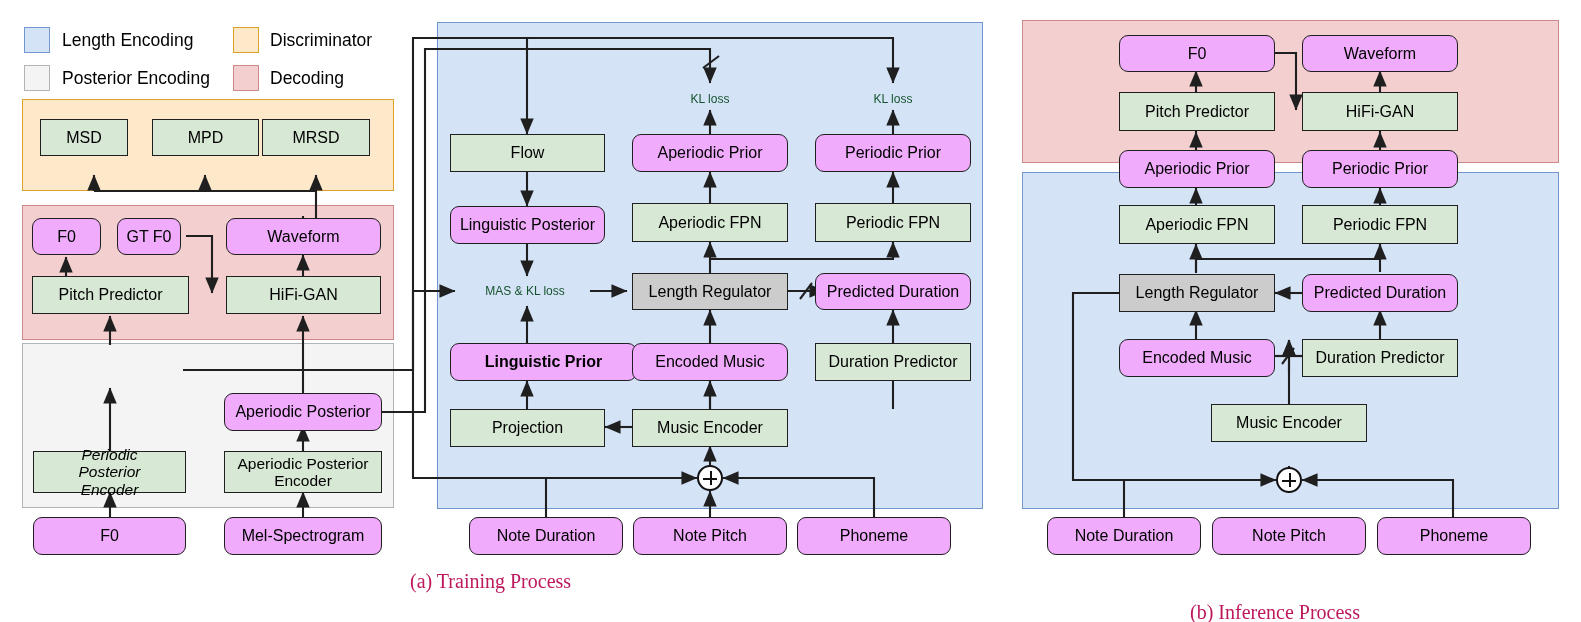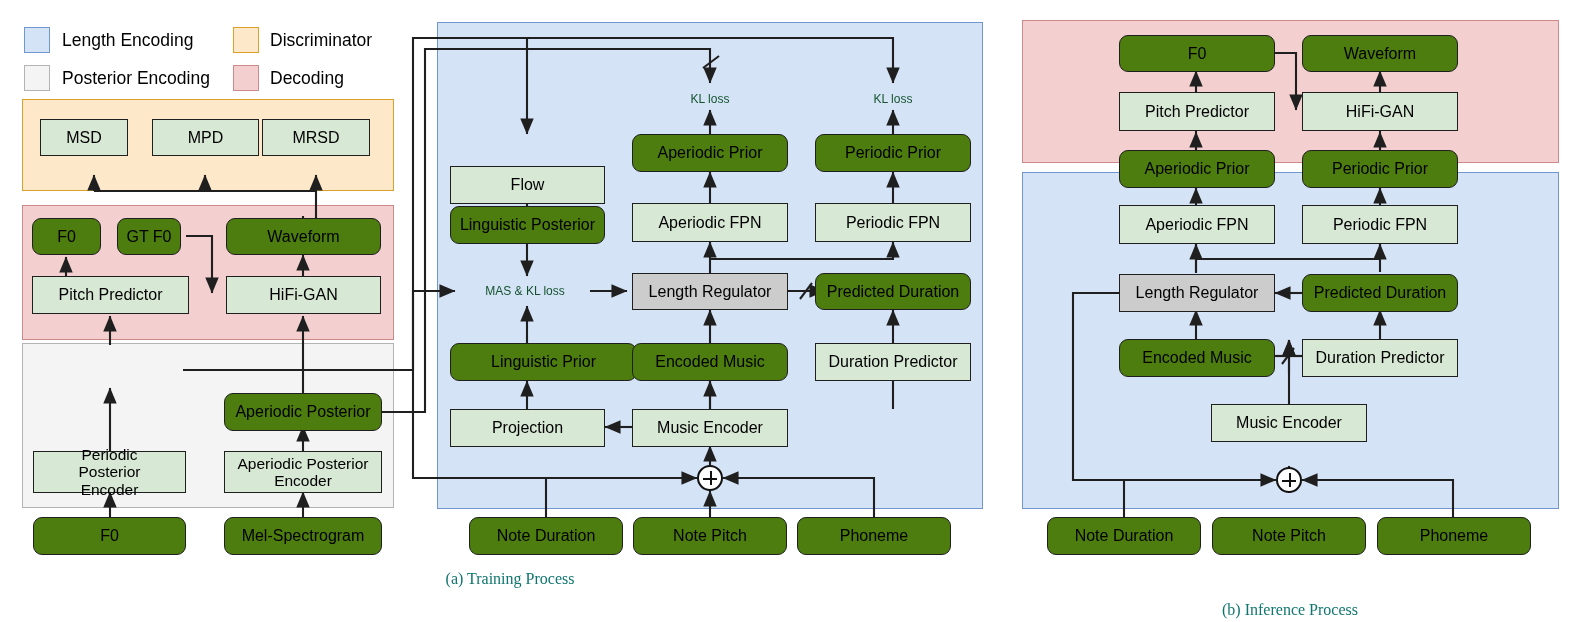--- a/index.html
+++ b/index.html
@@ -3,31 +3,31 @@
 <meta charset="utf-8">
 <style>
   html,body{margin:0;padding:0;background:#fff;}
   #root{position:relative;width:1581px;height:622px;background:#fff;
         font-family:"Liberation Sans",sans-serif;overflow:hidden;}
   .panel{position:absolute;box-sizing:border-box;}
   .legend-sw{position:absolute;box-sizing:border-box;width:26px;height:26px;border-width:1.6px;border-style:solid;}
   .legend-tx{position:absolute;font-size:17.5px;color:#000;white-space:nowrap;line-height:1;}
   .nb{position:absolute;box-sizing:border-box;display:flex;align-items:center;
       justify-content:center;text-align:center;font-size:16px;color:#000;
-      border:1.7px solid #1f1f1f;background:#4d7c0f;line-height:1.12;z-index:5;}
+      border:1.7px solid #1f1f1f;background:#f0abfc;line-height:1.12;z-index:5;}
   .nb.round{border-radius:9px;}
   .nb.green{background:#d7e8d4;}
   .nb.gray{background:#cccccc;}
   .nb.two{font-size:15.5px;}
   .plain{position:absolute;font-size:12px;color:#14532d;white-space:nowrap;z-index:5;
          display:flex;align-items:center;justify-content:center;}
   svg.wires{position:absolute;left:0;top:0;width:1581px;height:622px;z-index:3;pointer-events:none;}
   svg.wires2{position:absolute;left:0;top:0;width:1581px;height:622px;z-index:6;pointer-events:none;}
-  .cap{position:absolute;font-family:"Liberation Serif",serif;font-size:16px;color:#0f766e;
-       text-align:center;white-space:nowrap;}
+  .cap{position:absolute;font-family:"Liberation Serif",serif;font-size:20px;color:#be185d;
+       text-align:left;white-space:nowrap;}
   .oplus{position:absolute;box-sizing:border-box;width:26px;height:26px;border-radius:50%;
          border:2px solid #111;background:#fff;z-index:7;}
   .oplus:before,.oplus:after{content:"";position:absolute;background:#111;}
   .oplus:before{left:4px;top:10.5px;width:14px;height:2px;}
   .oplus:after{top:4px;left:10.5px;height:14px;width:2px;}
 </style>
 </head>
 <body>
 
 <div id="root">
@@ -156,41 +156,41 @@
   <div class="nb green" style="left:152px;top:119px;width:107px;height:37px;">MPD</div>
   <div class="nb green" style="left:262px;top:119px;width:108px;height:37px;">MRSD</div>
 
   <div class="nb round" style="left:32px;top:218px;width:69px;height:37px;">F0</div>
   <div class="nb round" style="left:117px;top:218px;width:64px;height:37px;">GT F0</div>
   <div class="nb round" style="left:226px;top:218px;width:155px;height:37px;">Waveform</div>
   <div class="nb green" style="left:32px;top:276px;width:157px;height:38px;">Pitch Predictor</div>
   <div class="nb green" style="left:226px;top:276px;width:155px;height:38px;">HiFi-GAN</div>
 
   <div class="nb round" style="left:224px;top:393px;width:158px;height:38px;">Aperiodic Posterior</div>
-  <div class="nb green two" style="left:33px;top:451px;width:153px;height:42px;padding:0 21px;">Periodic Posterior Encoder</div>
+  <div class="nb green two" style="left:33px;top:451px;width:153px;height:42px;padding:0 21px;font-style:italic;">Periodic Posterior Encoder</div>
   <div class="nb green two" style="left:224px;top:451px;width:158px;height:42px;padding:0 4px;">Aperiodic Posterior Encoder</div>
   <div class="nb round" style="left:33px;top:517px;width:153px;height:38px;">F0</div>
   <div class="nb round" style="left:224px;top:517px;width:158px;height:38px;">Mel-Spectrogram</div>
 
   <div class="plain" style="left:660px;top:88px;width:100px;height:22px;">KL loss</div>
   <div class="plain" style="left:843px;top:88px;width:100px;height:22px;">KL loss</div>
 
-  <div class="nb green" style="left:450px;top:134px;width:155px;height:38px;margin-top:32px;">Flow</div>
+  <div class="nb green" style="left:450px;top:134px;width:155px;height:38px;">Flow</div>
   <div class="nb round" style="left:632px;top:134px;width:156px;height:38px;">Aperiodic Prior</div>
   <div class="nb round" style="left:815px;top:134px;width:156px;height:38px;">Periodic Prior</div>
 
   <div class="nb round" style="left:450px;top:206px;width:155px;height:38px;">Linguistic Posterior</div>
   <div class="nb green" style="left:632px;top:203px;width:156px;height:39px;">Aperiodic FPN</div>
   <div class="nb green" style="left:815px;top:203px;width:156px;height:39px;">Periodic FPN</div>
 
   <div class="plain" style="left:460px;top:280px;width:130px;height:22px;">MAS &amp; KL loss</div>
   <div class="nb gray" style="left:632px;top:273px;width:156px;height:37px;">Length Regulator</div>
   <div class="nb round" style="left:815px;top:273px;width:156px;height:37px;">Predicted Duration</div>
 
-  <div class="nb round" style="left:450px;top:343px;width:187px;height:38px;">Linguistic Prior</div>
+  <div class="nb round" style="left:450px;top:343px;width:187px;height:38px;font-weight:bold;">Linguistic Prior</div>
   <div class="nb round" style="left:632px;top:343px;width:156px;height:38px;">Encoded Music</div>
   <div class="nb green" style="left:815px;top:343px;width:156px;height:38px;">Duration Predictor</div>
 
   <div class="nb green" style="left:450px;top:409px;width:155px;height:38px;">Projection</div>
   <div class="nb green" style="left:632px;top:409px;width:156px;height:38px;">Music Encoder</div>
 
   <div class="oplus" style="left:697px;top:465px;"></div>
 
   <div class="nb round" style="left:469px;top:517px;width:154px;height:38px;">Note Duration</div>
   <div class="nb round" style="left:633px;top:517px;width:154px;height:38px;">Note Pitch</div>

